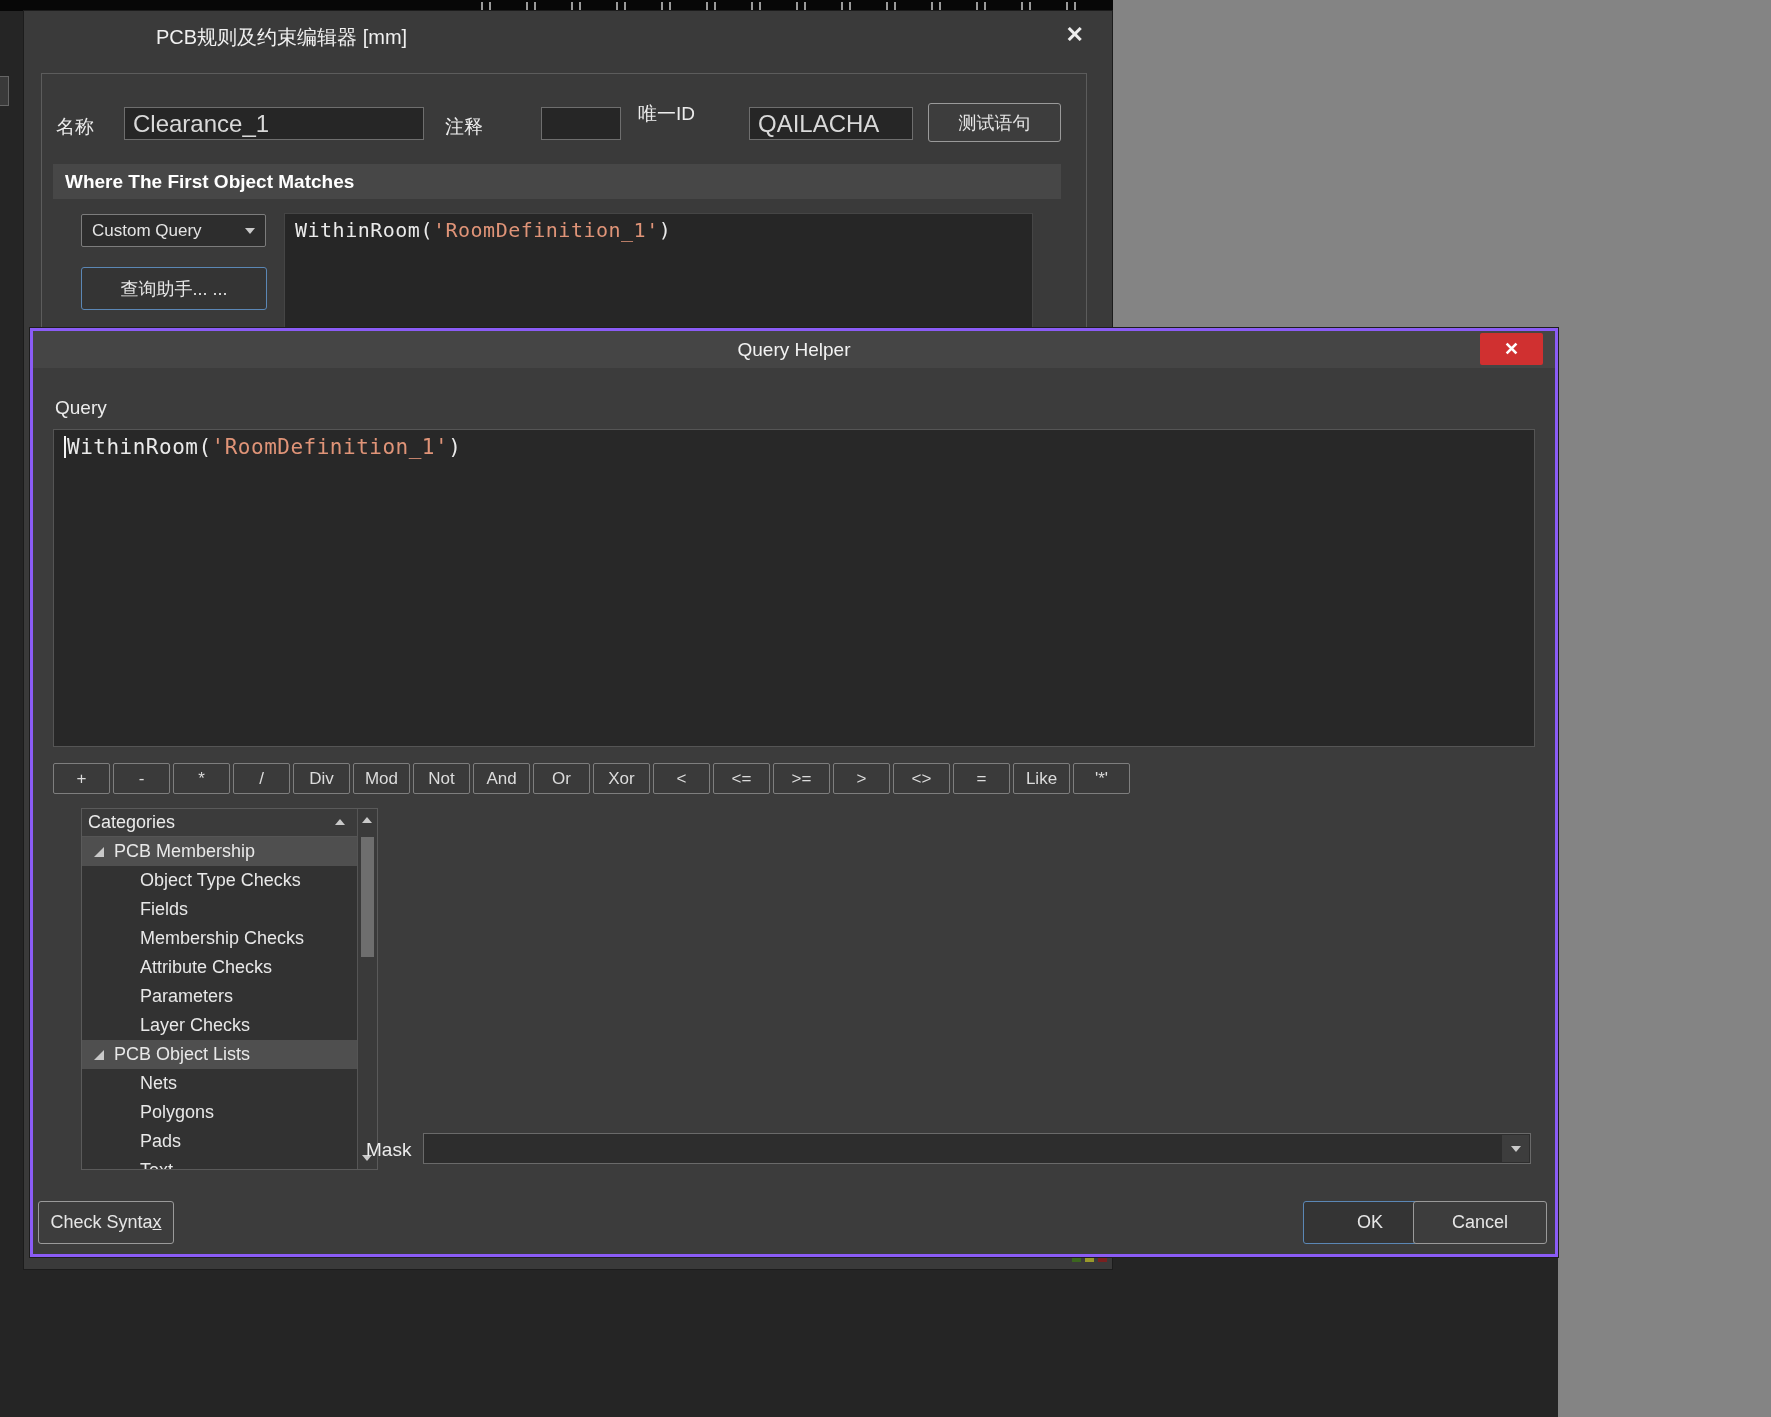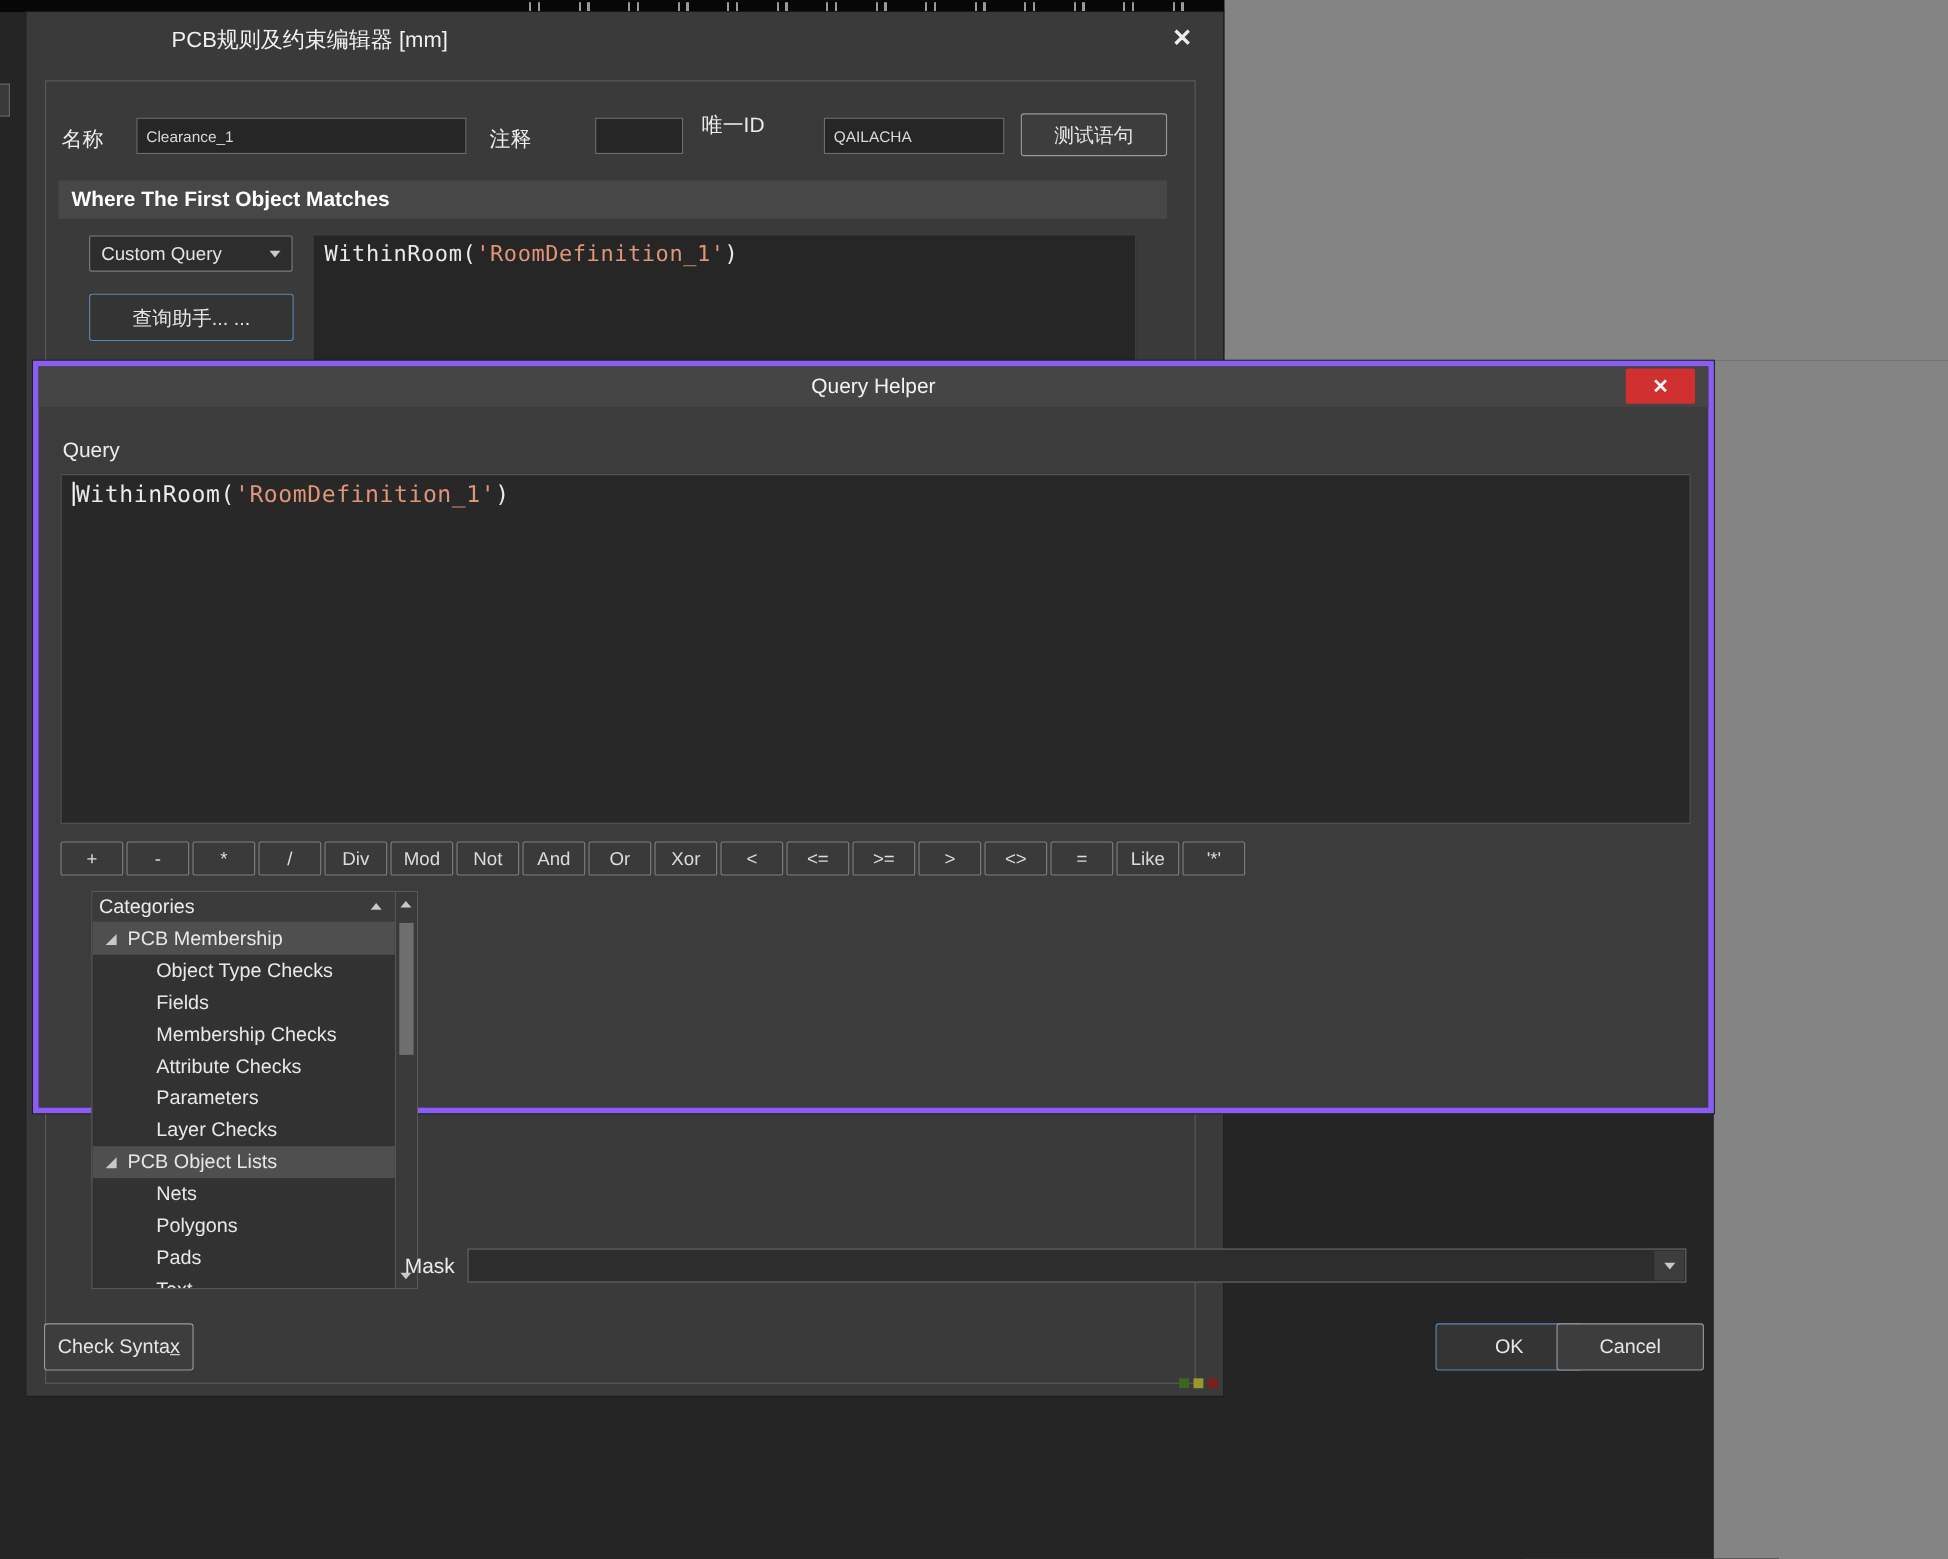--- a/index.html
+++ b/index.html
@@ -1,20 +1,20 @@
 <!DOCTYPE html>
 <html><head>
 <meta charset="utf-8">
 <style>
   html,body{margin:0;padding:0;}
   body{width:1771px;height:1417px;position:relative;overflow:hidden;background:#252525;font-family:"Liberation Sans",sans-serif;}
   .abs{position:absolute;}
   .mono{font-family:"DejaVu Sans Mono",monospace;}
   .lbl{color:#ececec;font-size:19px;}
-  .tb{background:#262626;border:1px solid #6e6e6e;color:#d9d9d9;font-size:14px;padding:0 8px;font-family:"Liberation Sans",sans-serif;box-sizing:border-box;}
+  .tb{background:#262626;border:1px solid #6e6e6e;color:#d9d9d9;font-size:24px;padding:0 8px;font-family:"Liberation Sans",sans-serif;box-sizing:border-box;}
   .btn{display:flex;align-items:center;justify-content:center;background:#3d3d3d;border:1px solid #9a9a9a;border-radius:3px;color:#e6e6e6;font-size:18px;box-sizing:border-box;cursor:default;}
   .btn.blue{border-color:#5b87b5;background:#343434;}
   .op{width:57px;height:31px;display:flex;align-items:center;justify-content:center;background:#3a3a3a;border:1px solid #7e7e7e;border-radius:2px;color:#dcdcdc;font-size:17px;box-sizing:border-box;padding:0;font-family:"Liberation Sans",sans-serif;}
   .ops{display:flex;gap:3px;}
   .panel{border:1px solid #5a5a5a;box-sizing:border-box;}
   .phdr{height:28px;background:#3b3b3b;border-bottom:1px solid #555;color:#eaeaea;font-size:18px;line-height:27px;box-sizing:border-box;position:relative;}
   .tree-row{height:29px;display:flex;align-items:center;color:#e8e8e8;font-size:18px;}
   .tree-row.sel{background:#4f4f4f;}
   .pad-group{width:12px;}
   .gap{width:10px;}
@@ -72,21 +72,21 @@
     <span>查询助手... ...</span>
   </div>
 
   <div class="abs" style="left:1048px;top:1242px;width:60px;height:10px;">
     <span class="abs" style="left:0;top:0;width:9px;height:9px;background:#3c661f;"></span>
     <span class="abs" style="left:13px;top:0;width:9px;height:9px;background:#99992b;"></span>
     <span class="abs" style="left:26px;top:0;width:9px;height:9px;background:#7a2020;"></span>
   </div>
 </div>
 
-<div class="abs" style="left:30px;top:328px;width:1528px;height:684px;background:#3c3c3c;border:5px solid #8b5cf6;box-sizing:border-box;z-index:10;box-shadow:0 0 0 1px #1e1e1e;">
+<div class="abs" style="left:30px;top:328px;width:1528px;height:929px;background:#3c3c3c;border:3px solid #8b5cf6;box-sizing:border-box;z-index:10;box-shadow:0 0 0 1px #1e1e1e;">
 
   <div class="abs" style="left:0;top:0;width:100%;height:37px;background:#454545;">
     <div style="text-align:center;line-height:37px;color:#f2f2f2;font-size:19px;">Query Helper</div>
     <div class="abs" style="right:12px;top:2px;width:63px;height:32px;background:#d03030;border-radius:2px;display:flex;align-items:center;justify-content:center;">
       <span style="color:#fff;font-size:18px;font-weight:bold;">✕</span>
     </div>
   </div>
 
   <div class="abs lbl" style="left:22px;top:66px;">Query</div>
 

